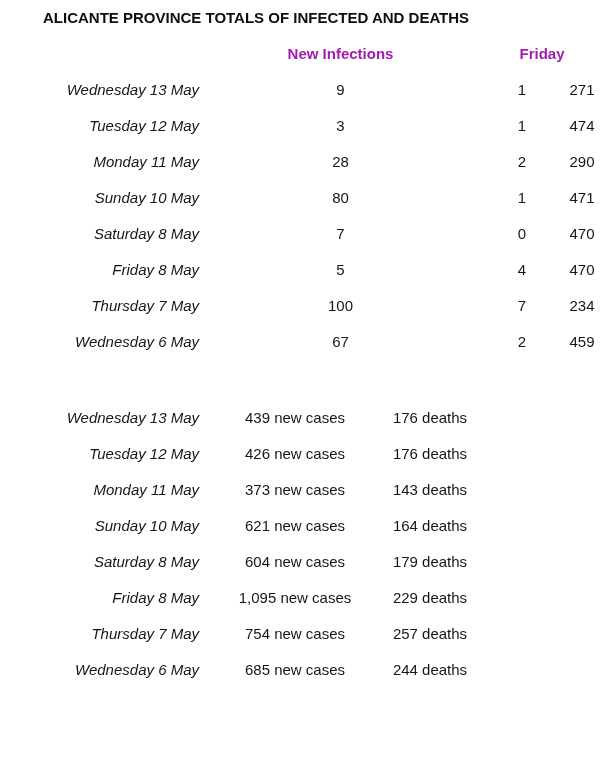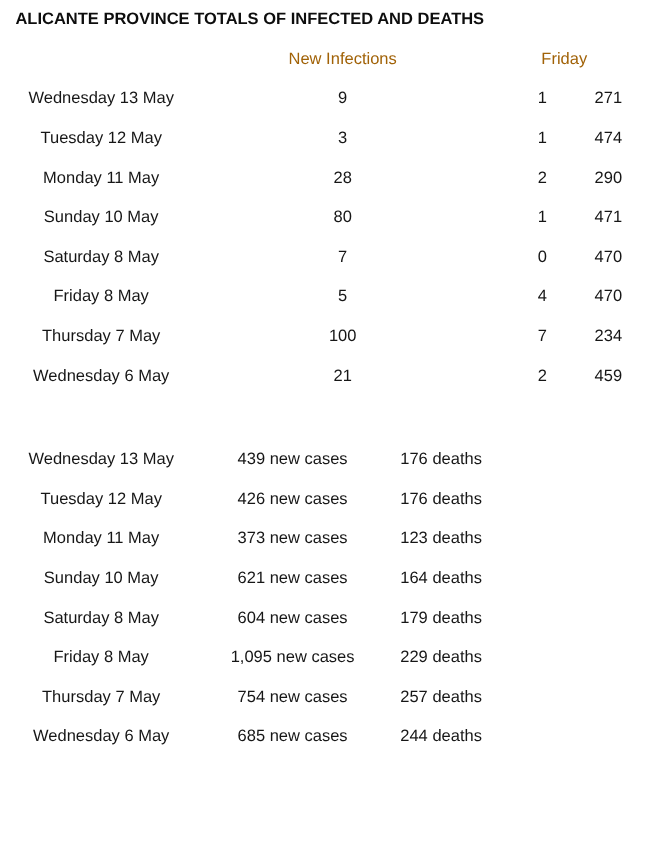--- a/index.html
+++ b/index.html
@@ -9,43 +9,43 @@
   }
   body {
     width: 600px;
     height: 770px;
     color: #161616;
     font-family: "Liberation Sans", "DejaVu Sans", sans-serif;
     font-size: 15px;
     line-height: 36px;
     overflow: hidden;
   }
-  .doc { width: 557px; }
+  .doc { width: 557px; padding-left: 29px; }
   .section-title {
     height: 36px;
     padding-left: 14px;
     font-weight: bold;
     white-space: nowrap;
     color: #0d0d0d;
   }
   table {
     width: 600px;
     border-collapse: collapse;
     table-layout: fixed;
   }
   th, td {
     height: 36px;
     padding: 0;
     white-space: nowrap;
     vertical-align: middle;
     overflow: visible;
     font-weight: normal;
   }
-  th { font-weight: normal; color: #a16207; }
-  .day { text-align: center; padding-left: 14px; }
+  th { font-weight: bold; color: #a21caf; }
+  .day { text-align: right; padding-left: 14px; font-style: italic; }
   .c { text-align: center; }
   .spacer { height: 40px; }
 </style>
 </head>
 <body>
 
 <div class="doc">
 
   <div class="section-title">ALICANTE PROVINCE TOTALS OF INFECTED AND DEATHS</div>
 
@@ -110,21 +110,21 @@
   </tr>
         <tr>
     <td class="day">Thursday 7 May</td>
     <td class="c">100</td>
     <td class="c">7</td>
     <td class="c">234</td>
     <td></td>
   </tr>
         <tr>
     <td class="day">Wednesday 6 May</td>
-    <td class="c">21</td>
+    <td class="c">67</td>
     <td class="c">2</td>
     <td class="c">459</td>
     <td></td>
   </tr>
       </tbody>
   </table>
 
   <div class="spacer"></div>
 
 
@@ -144,21 +144,21 @@
   </tr>
         <tr>
     <td class="day">Tuesday 12 May</td>
     <td class="c">426 new cases</td>
     <td class="c">176 deaths</td>
     <td></td>
   </tr>
         <tr>
     <td class="day">Monday 11 May</td>
     <td class="c">373 new cases</td>
-    <td class="c">123 deaths</td>
+    <td class="c">143 deaths</td>
     <td></td>
   </tr>
         <tr>
     <td class="day">Sunday 10 May</td>
     <td class="c">621 new cases</td>
     <td class="c">164 deaths</td>
     <td></td>
   </tr>
         <tr>
     <td class="day">Saturday 8 May</td>

